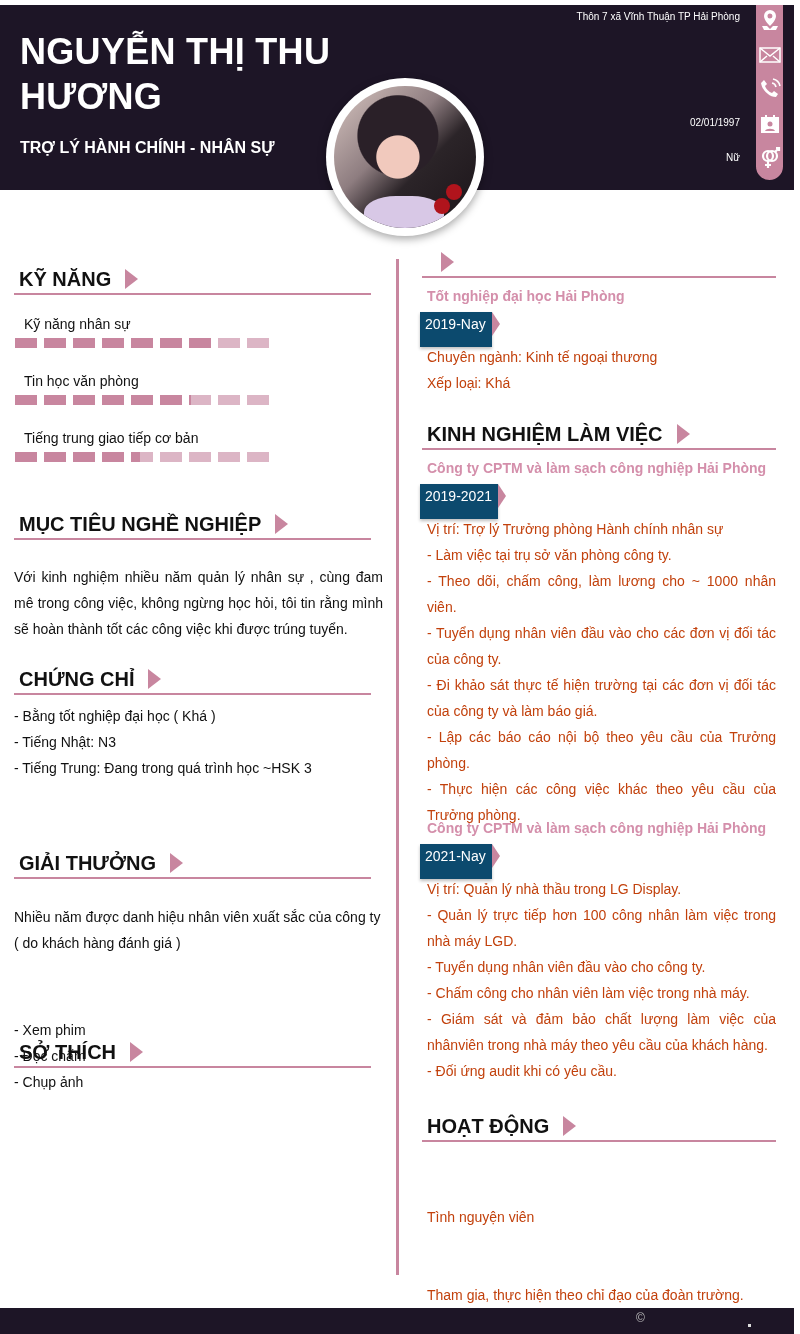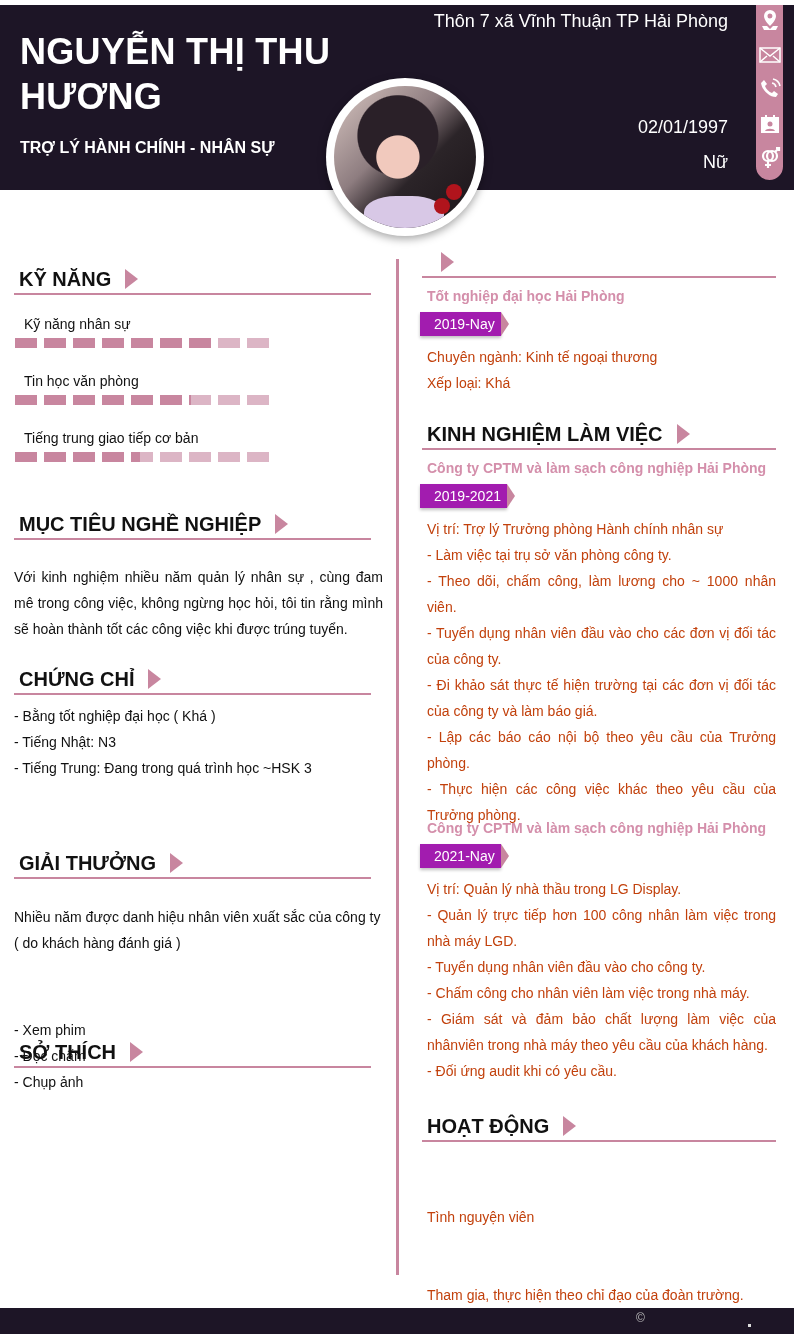--- a/index.html
+++ b/index.html
@@ -2,21 +2,21 @@
 <html><head>
 <meta charset="utf-8">
 <style>
   * { box-sizing: border-box; margin: 0; padding: 0; }
   html, body { width: 800px; height: 1334px; background: #ffffff; overflow: hidden; }
   body { font-family: "Liberation Sans", "DejaVu Sans", sans-serif; color: #1a1a1a; position: relative; }
 
   .header { position: absolute; left: 0; top: 5px; width: 794px; height: 185px; background: #1d1526; }
   .name { position: absolute; left: 20px; top: 24px; width: 320px; color: #fff; font-weight: bold; font-size: 36px; line-height: 45px; letter-spacing: 0.3px; }
   .title { position: absolute; left: 20px; top: 134px; color: #fff; font-weight: bold; font-size: 16px; }
-  .contact { position: absolute; right: 66px; color: #fff; font-size: 18px; text-align: right; white-space: nowrap; }
+  .contact { position: absolute; right: 54px; color: #fff; font-size: 10px; text-align: right; white-space: nowrap; }
   .icon-bar { position: absolute; left: 756px; top: 5px; width: 27px; height: 175px; background: #c8869f; border-radius: 0 0 14px 14px; }
   .icon-bar .ic { position: absolute; left: 2px; width: 23px; height: 23px; display: flex; align-items: center; justify-content: center; }
 
   .avatar { position: absolute; left: 326px; top: 78px; width: 158px; height: 158px; border-radius: 50%; background: #fff; box-shadow: 0 3px 8px rgba(0,0,0,0.35); }
   .avatar-inner { position: absolute; left: 8px; top: 8px; width: 142px; height: 142px; border-radius: 50%; overflow: hidden;
      background: radial-gradient(circle at 45% 50%, #f1c9bd 0 20%, transparent 21%), radial-gradient(circle at 45% 35%, #2a2028 0 33%, transparent 34%), linear-gradient(135deg, #d9c7c2 0%, #8e7d80 40%, #2b2428 60%, #1b1419 100%); }
   .avatar-inner .dress { position: absolute; left: 30px; top: 110px; width: 80px; height: 40px; background: #d8c8e6; border-radius: 40% 40% 0 0; }
   .avatar-inner .rose { position: absolute; width: 16px; height: 16px; border-radius: 50%; background: #b0141c; }
 
   .divider { position: absolute; left: 396px; top: 259px; width: 3px; height: 1016px; background: #c8869f; }
@@ -27,21 +27,21 @@
 
   .skill-label { position: absolute; left: 24px; font-size: 14px; color: #111; }
   .bars { position: absolute; left: 15px; display: flex; gap: 7px; }
   .bars .b { width: 22px; height: 10px; background: #dcb5c5; position: relative; overflow: hidden; }
   .bars .b .fill { position: absolute; left: 0; top: 0; height: 100%; background: #c8869f; }
 
   .para { position: absolute; font-size: 14px; line-height: 26px; color: #111; text-align: justify; }
   .lines div { font-size: 14px; line-height: 26px; color: #111; }
 
   .org { position: absolute; left: 427px; font-size: 14px; font-weight: bold; color: #d48fab; }
-  .tag { position: absolute; left: 420px; height: 24px; background: #a21caf; color: #fff; font-size: 14px; line-height: 24px; padding-left: 14px; padding-right: 6px; box-shadow: 0 2px 3px rgba(0,0,0,0.25); }
+  .tag { position: absolute; left: 420px; height: 35px; background: #0c4a6e; color: #fff; font-size: 14px; line-height: 24px; padding-left: 5px; padding-right: 6px; box-shadow: 0 2px 3px rgba(0,0,0,0.25); }
   .tag::after { content: ""; position: absolute; right: -8px; top: 0; border-top: 12px solid transparent; border-bottom: 12px solid transparent; border-left: 8px solid #c8869f; }
 
   .right-text { position: absolute; left: 427px; width: 349px; font-size: 14px; line-height: 26px; color: #c2410c; text-align: justify; }
 
   .footer { position: absolute; left: 0; top: 1308px; width: 794px; height: 26px; background: #1d1526; }
   .footer .c { position: absolute; left: 636px; top: 3px; font-size: 12px; color: #bbb; }
   .footer .dot { position: absolute; left: 748px; top: 16px; width: 3px; height: 3px; background: #ddd; }
 </style>
 </head>
 <body>

